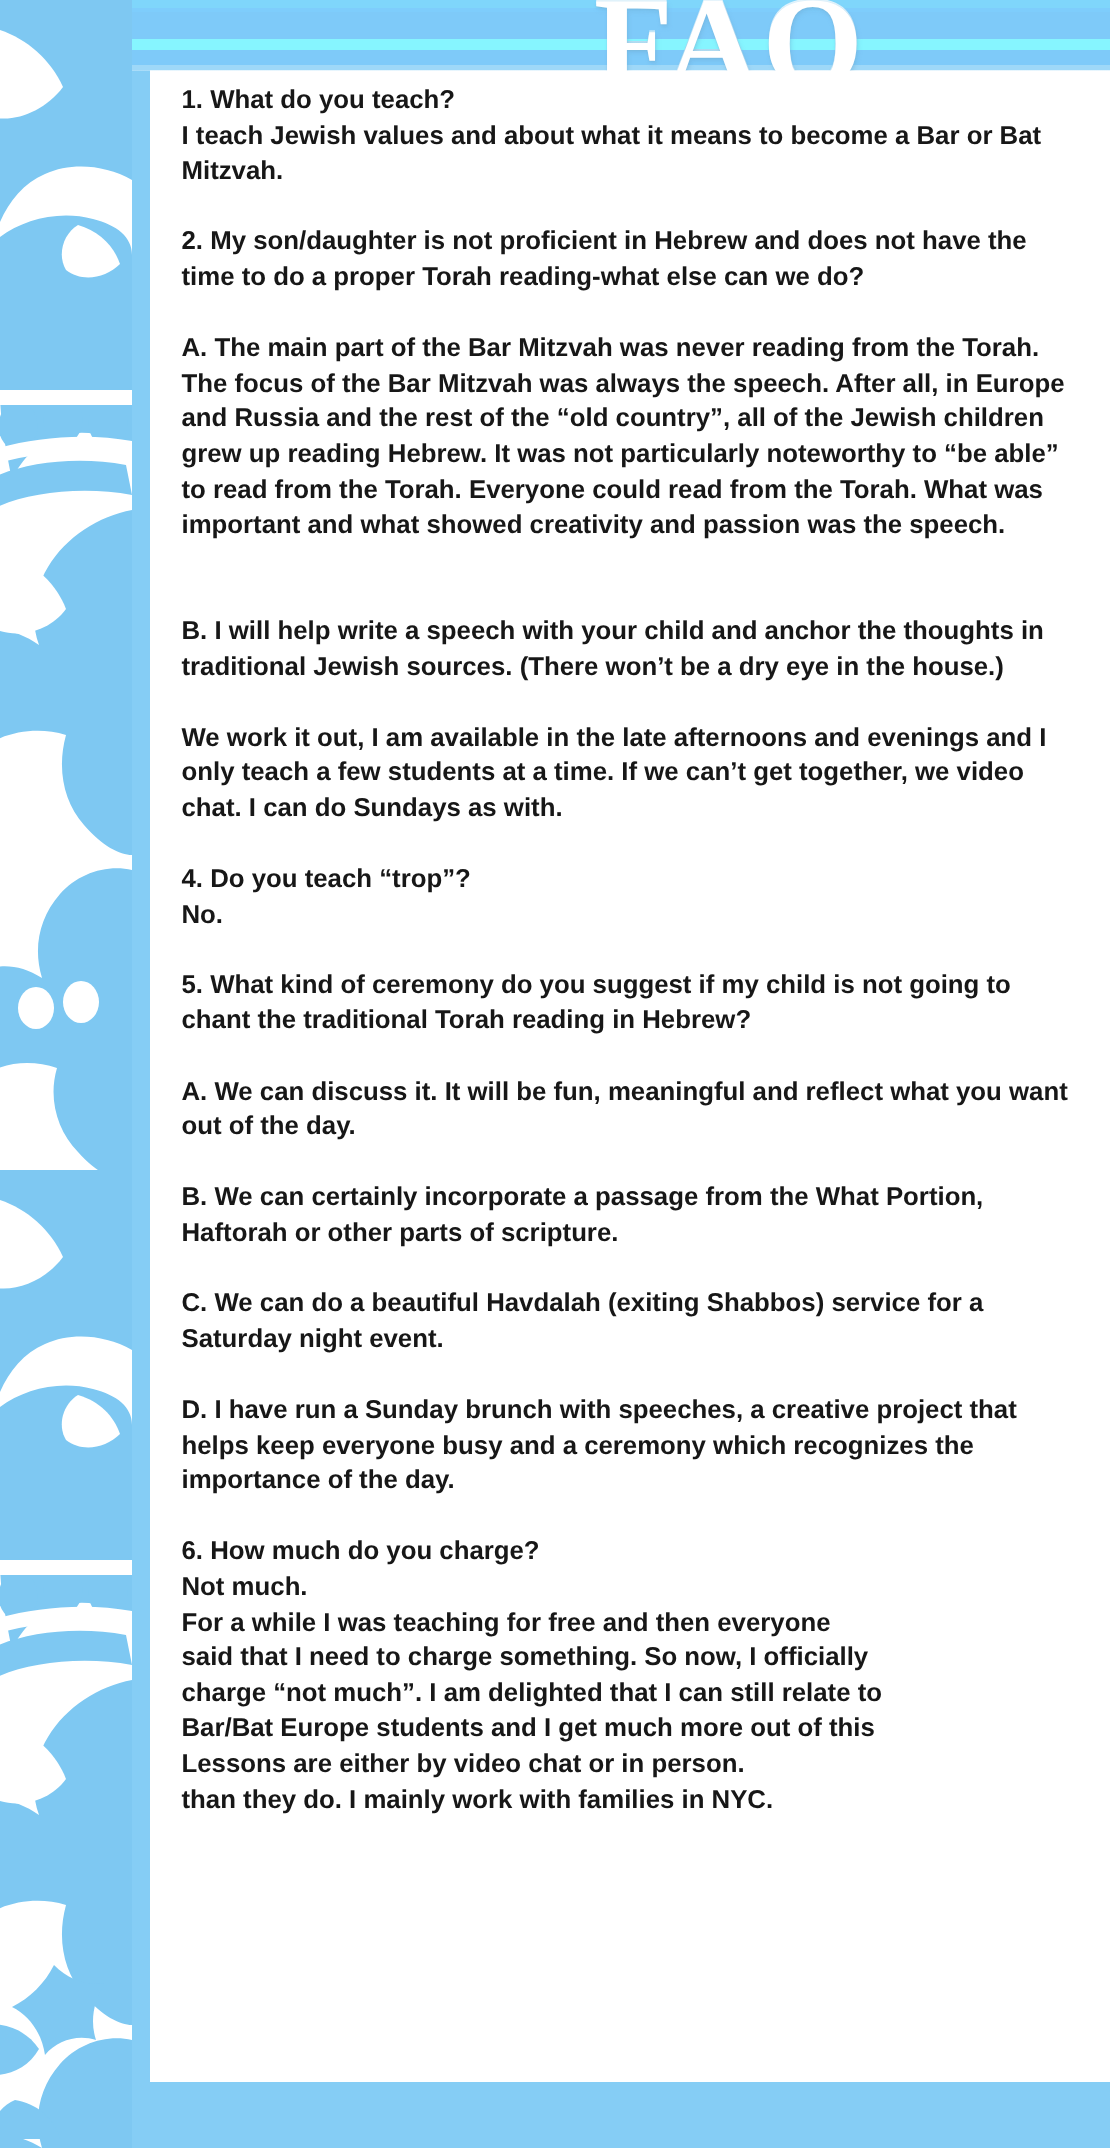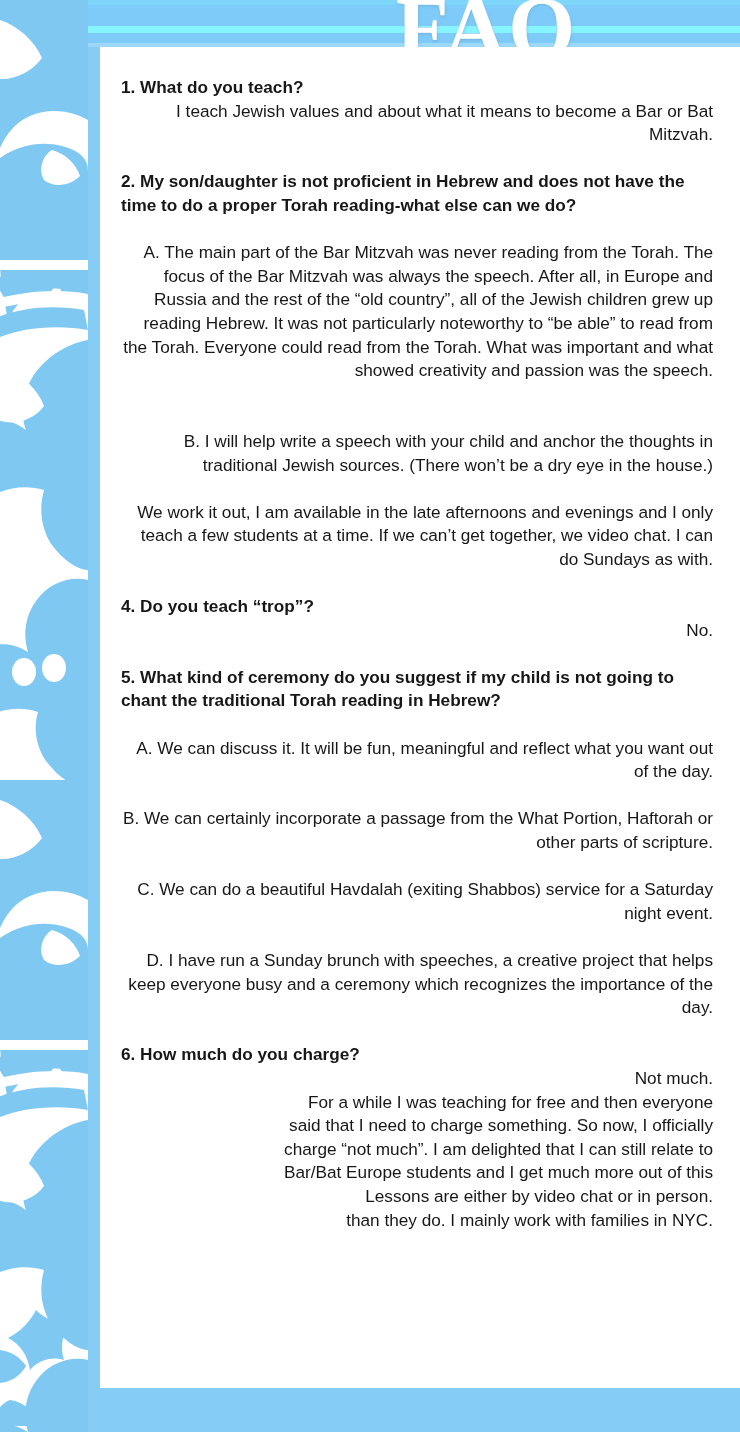--- a/index.html
+++ b/index.html
@@ -103,37 +103,36 @@
     top: 1388px;
     width: 652px;
     height: 44px;
     background: #85cdf5;
   }
 
   
   #faq-body {
     position: absolute;
     left: 121px;
-    top: 76px;
+    top: 55px;
     width: 592px;
     color: #171717;
     font-size: 17.2px;
     line-height: 23.6px;
   }
   .faq-block {
     margin: 0 0 0 0;
   }
   .faq-q {
     font-weight: bold;
     margin: 0;
   }
   .faq-a {
-    font-weight: normal;
+    font-weight: bold;
     margin: 0;
-    text-align: right;
   }
   .gap {
     height: 23.6px;
   }
 </style>
 </head>
 <body>
 
 <div id="page">
 

